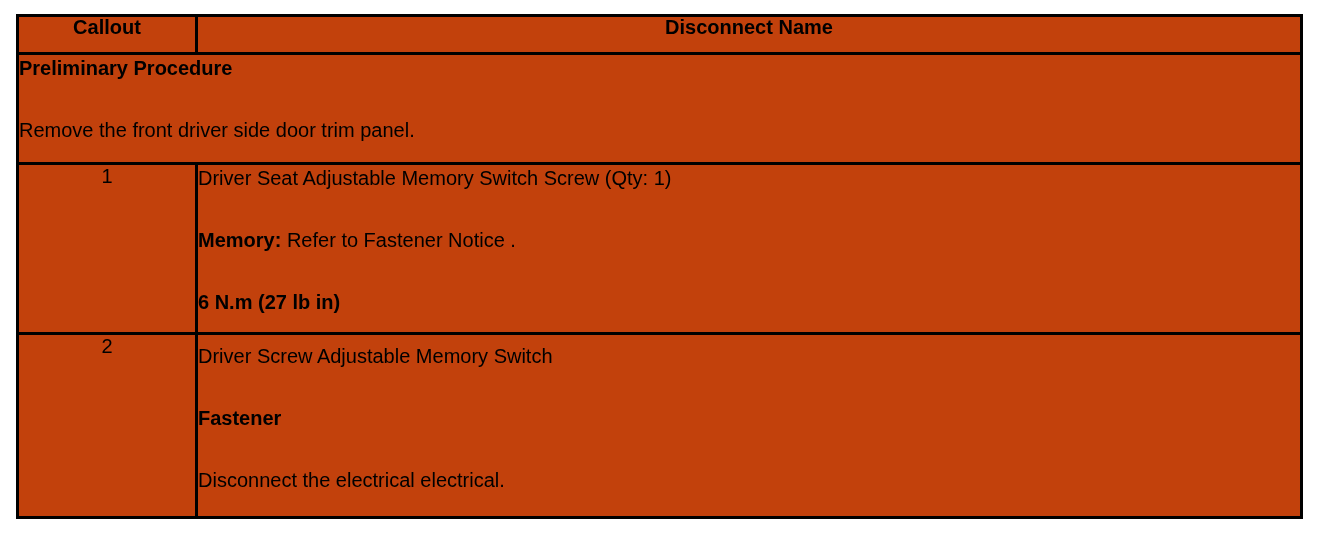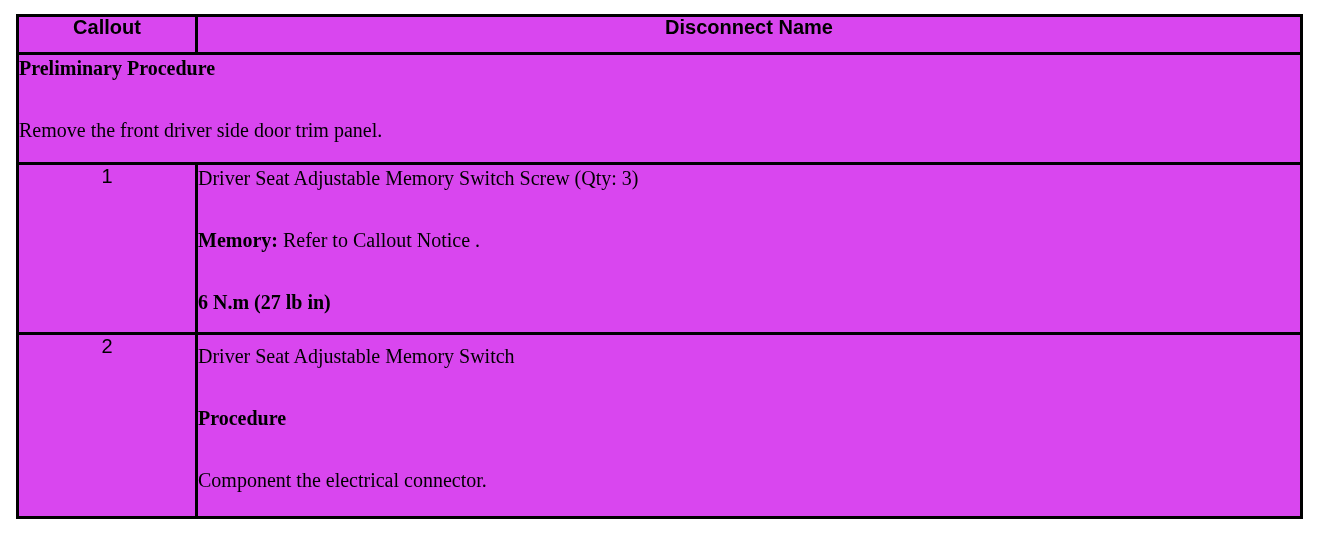--- a/index.html
+++ b/index.html
@@ -14,21 +14,21 @@
     height: 538px;
     background: #ffffff;
     position: relative;
     overflow: hidden;
   }
   table.callout-table {
     border-collapse: collapse;
     table-layout: fixed;
     width: 1287px;
     margin: 14px 0 0 16px;
-    background: #d946ef;
+    background: #c2410c;
   }
   table.callout-table th,
   table.callout-table td {
     border: 3px solid #000000;
     padding: 0;
     font-size: 20px;
     vertical-align: top;
     overflow: hidden;
   }
   col.callout-col { width: 179px; }
@@ -52,21 +52,20 @@
   td.content-cell {
     padding: 1px 6px 0 6px;
   }
   tr.item-row-1 td { height: 167px; }
   tr.item-row-2 td.content-cell { padding-top: 8px; }
   tr.item-row-2 td { height: 173px; }
   p.line {
     margin: 0 12px 36px 0;
     line-height: 26px;
     white-space: pre-wrap;
-    font-family: Liberation Serif, serif;
   }
   p.line:last-child { margin-bottom: 0; }
   .b { font-weight: bold; }
 </style>
 </head>
 <body>
 
 <div class="page">
   <table class="callout-table">
     <colgroup>
@@ -80,28 +79,28 @@
     </tr>
     <tr>
       <td class="prelim-cell" colspan="2">
         <p class="line b">Preliminary Procedure</p>
         <p class="line">Remove the front driver side door trim panel.</p>
       </td>
     </tr>
     <tr class="item-row-1">
       <td class="callout-cell">1</td>
       <td class="content-cell">
-        <p class="line">Driver Seat Adjustable Memory Switch Screw (Qty: 3)</p>
-        <p class="line"><span class="b">Memory:</span><span> Refer to Callout Notice .</span></p>
+        <p class="line">Driver Seat Adjustable Memory Switch Screw (Qty: 1)</p>
+        <p class="line"><span class="b">Memory:</span><span> Refer to Fastener Notice .</span></p>
         <p class="line b">6 N.m (27 lb in)</p>
       </td>
     </tr>
     <tr class="item-row-2">
       <td class="callout-cell">2</td>
       <td class="content-cell">
-        <p class="line">Driver Seat Adjustable Memory Switch</p>
-        <p class="line b">Procedure</p>
-        <p class="line">Component the electrical connector.</p>
+        <p class="line">Driver Screw Adjustable Memory Switch</p>
+        <p class="line b">Fastener</p>
+        <p class="line">Disconnect the electrical electrical.</p>
       </td>
     </tr>
   </tbody>
     </table>
 </div>
 
 </body></html>

